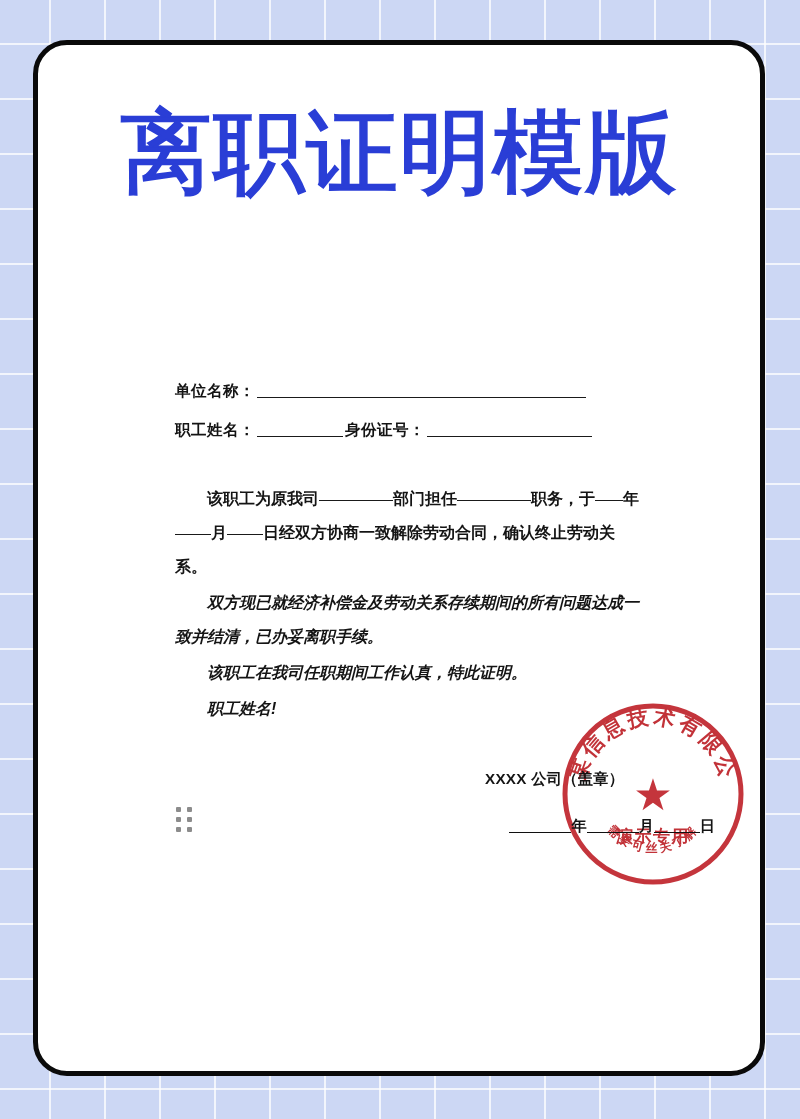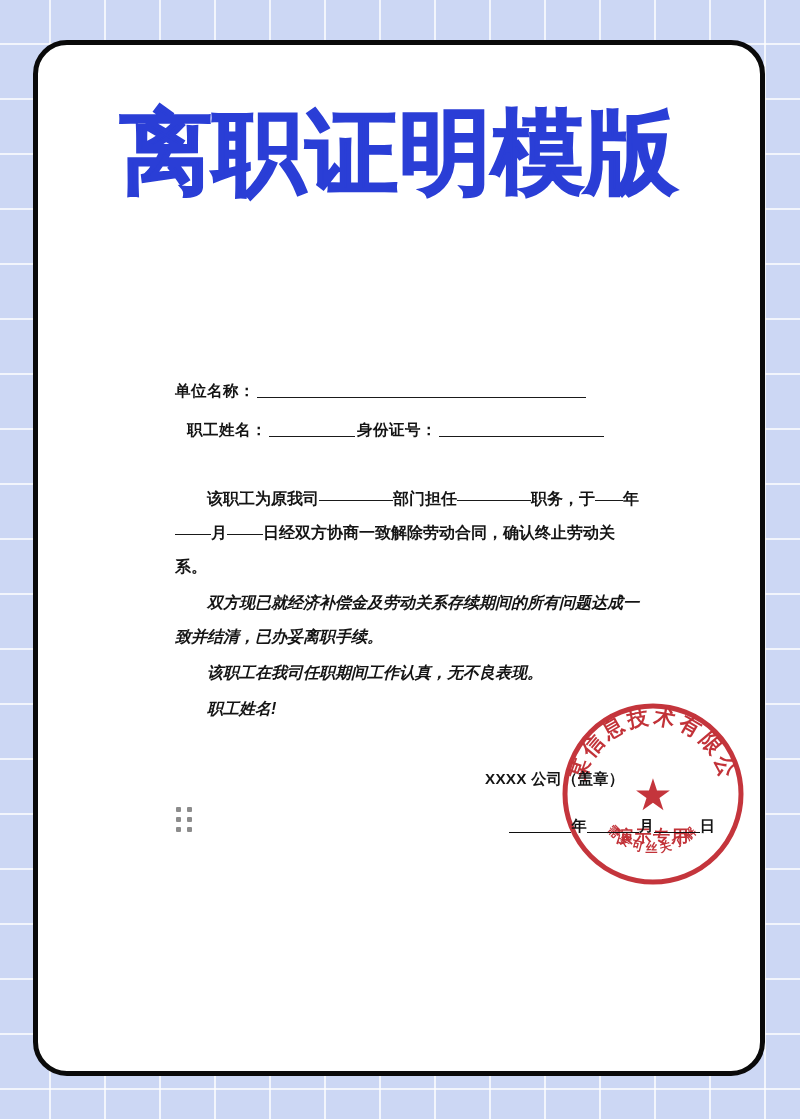--- a/index.html
+++ b/index.html
@@ -44,21 +44,21 @@
 
   
   #banner-title {
     position: absolute;
     left: 0;
     right: 0;
     top: 62px;
     text-align: center;
     color: #2a3ed6;
     font-family: "DejaVu Sans", "Liberation Sans", sans-serif;
-    font-weight: 700;
+    font-weight: 400;
     font-size: 92px;
     line-height: 1;
     letter-spacing: 1px;
     -webkit-text-stroke: 2px #2a3ed6;
     white-space: nowrap;
   }
 
   
   #doc-heading {
     position: absolute;
@@ -77,21 +77,21 @@
     position: absolute;
     left: 137px;
     display: flex;
     align-items: baseline;
     font-size: 15.5px;
     font-weight: 700;
     color: #141414;
     white-space: nowrap;
   }
   #field-row-company { top: 336px; text-align: right; }
-  #field-row-employee { top: 375px; margin-left: 12px; }
+  #field-row-employee { top: 375px; }
 
   .field-label {
     letter-spacing: 0.5px;
   }
   .rule {
     display: inline-block;
     border-bottom: 1.6px solid #1a1a1a;
     height: 0;
     margin: 0 2px;
     position: relative;
@@ -220,21 +220,21 @@
     <span class="field-label">身份证号：</span>
     <span class="rule rule-id"></span>
   </div>
 
   <div id="doc-body">
 
     <p class="para"><span class="indent"></span><span>该职工为原我司</span><span class="blank-inline b-dept"></span><span>部门担任</span><span class="blank-inline b-title"></span><span>职务，于</span><span class="blank-inline b-year"></span><span>年</span><span class="blank-inline b-month"></span><span>月</span><span class="blank-inline b-day"></span><span>日经双方协商一致解除劳动合同，确认终止劳动关系。</span></p>
 
     <p class="para"><span class="indent"></span><span>双方现已就经济补偿金及劳动关系存续期间的所有问题达成一致并结清，已办妥离职手续。</span></p>
 
-    <p class="para"><span class="indent"></span><span>该职工在我司任职期间工作认真，无不良表现。</span></p>
+    <p class="para"><span class="indent"></span><span>该职工在我司任职期间工作认真，特此证明。</span></p>
 
     <p class="para"><span class="indent"></span><span>职工姓名!</span></p>
 
   </div>
 
   <div id="company-stamp">
     <svg width="184" height="184" viewBox="0 0 184 184" xmlns="http://www.w3.org/2000/svg">
       <defs>
         <path id="arc-top" d="M 22,92 A 70,70 0 0 1 162,92" fill="none"></path>
         <path id="arc-bottom" d="M 34,92 A 58,58 0 0 0 150,92" fill="none"></path>

